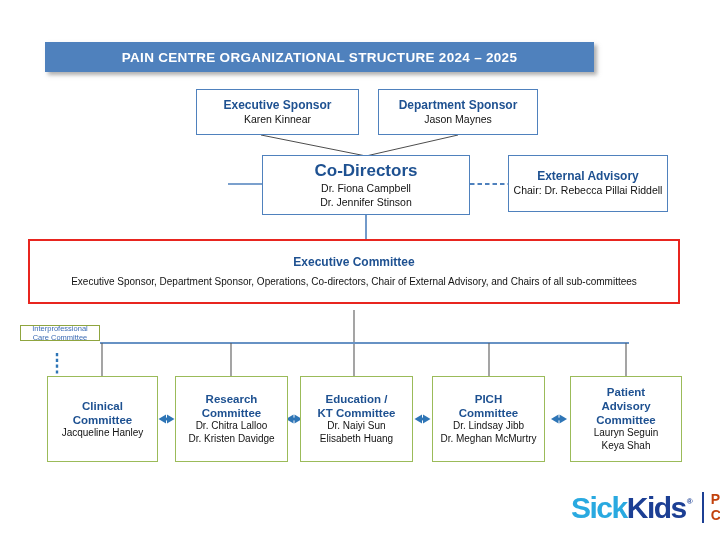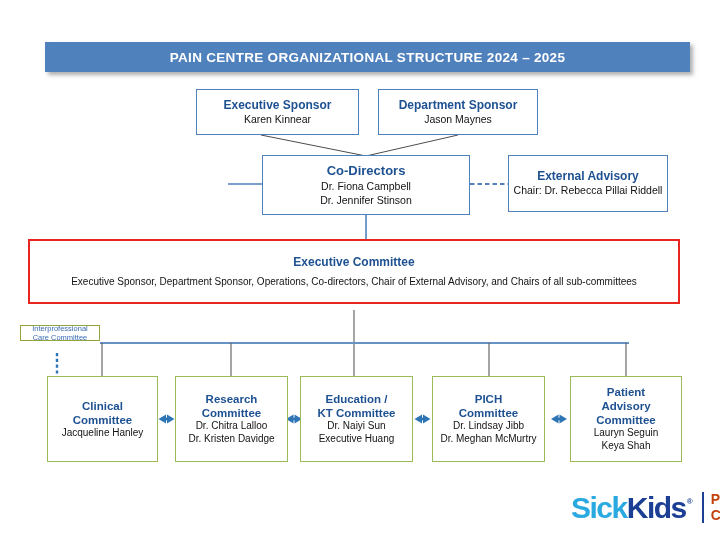--- a/index.html
+++ b/index.html
@@ -2,40 +2,40 @@
 <html><head>
 <meta charset="utf-8">
 <style>
   html,body{margin:0;padding:0;background:#ffffff;}
   .stage{
     position:relative;width:720px;height:540px;background:#ffffff;
     font-family:"Liberation Sans",sans-serif;overflow:hidden;
   }
   svg.wires{position:absolute;left:0;top:0;pointer-events:none;}
   .banner{
-    position:absolute;left:45px;top:42px;width:645px;height:30px;
+    position:absolute;left:45px;top:42px;width:549px;height:30px;
     background:#4f81bd;color:#ffffff;display:flex;align-items:center;justify-content:center;
     font-weight:bold;font-size:13.5px;letter-spacing:.3px;
     box-shadow:3px 3px 4px rgba(110,110,110,.55);
   }
   .node{
     position:absolute;background:#fff;border:1.5px solid #4f81bd;box-sizing:border-box;
     display:flex;flex-direction:column;align-items:center;justify-content:center;
     text-align:center;padding:2px 4px;
   }
   .hd{font-weight:bold;color:#1e5191;font-size:12px;line-height:1.25;}
   .hd span{display:block;}
   .nm{font-size:10.5px;color:#121212;line-height:1.32;}
   .exec{border:2px solid #e8251f;}
   .exec .hd{font-size:12px;margin-bottom:5px;}
   .exec .nm{font-size:10px;}
   .green{border-color:#9bbb59;}
   .green .hd{font-size:11.5px;line-height:1.22;}
   .green .nm{font-size:10px;line-height:1.28;}
-  .codir .hd{font-size:13px;margin-bottom:1px;}
+  .codir .hd{font-size:17px;margin-bottom:1px;}
   .interpro{
     border-color:#8fa53f;padding:2px;
     font-size:7.5px;line-height:1.2;color:#3c6cb4;
   }
   .interpro span{display:block;}
   .logo{position:absolute;left:556px;top:492px;display:flex;align-items:center;margin-left:15px;}
   .wordmark{font-size:30px;font-weight:bold;letter-spacing:-1.5px;line-height:1;}
   .sick{color:#29a9e0;}
   .kids{color:#1c3f94;}
   .reg{font-size:8px;color:#1c3f94;vertical-align:14px;letter-spacing:0;margin-left:1px;font-weight:bold;}
@@ -143,21 +143,21 @@
     <div class="nm">Dr. Chitra Lalloo</div>
     <div class="nm">Dr. Kristen Davidge</div>
   </div>
 
   <div class="node green" style="left:300px;top:376px;width:113px;height:86px;">
     <div class="hd">
       <span>Education /</span>
       <span>KT Committee</span>
     </div>
     <div class="nm">Dr. Naiyi Sun</div>
-    <div class="nm">Executive Huang</div>
+    <div class="nm">Elisabeth Huang</div>
   </div>
 
   <div class="node green" style="left:432px;top:376px;width:113px;height:86px;">
     <div class="hd">
       <span>PICH</span>
       <span>Committee</span>
     </div>
     <div class="nm">Dr. Lindsay Jibb</div>
     <div class="nm">Dr. Meghan McMurtry</div>
   </div>

